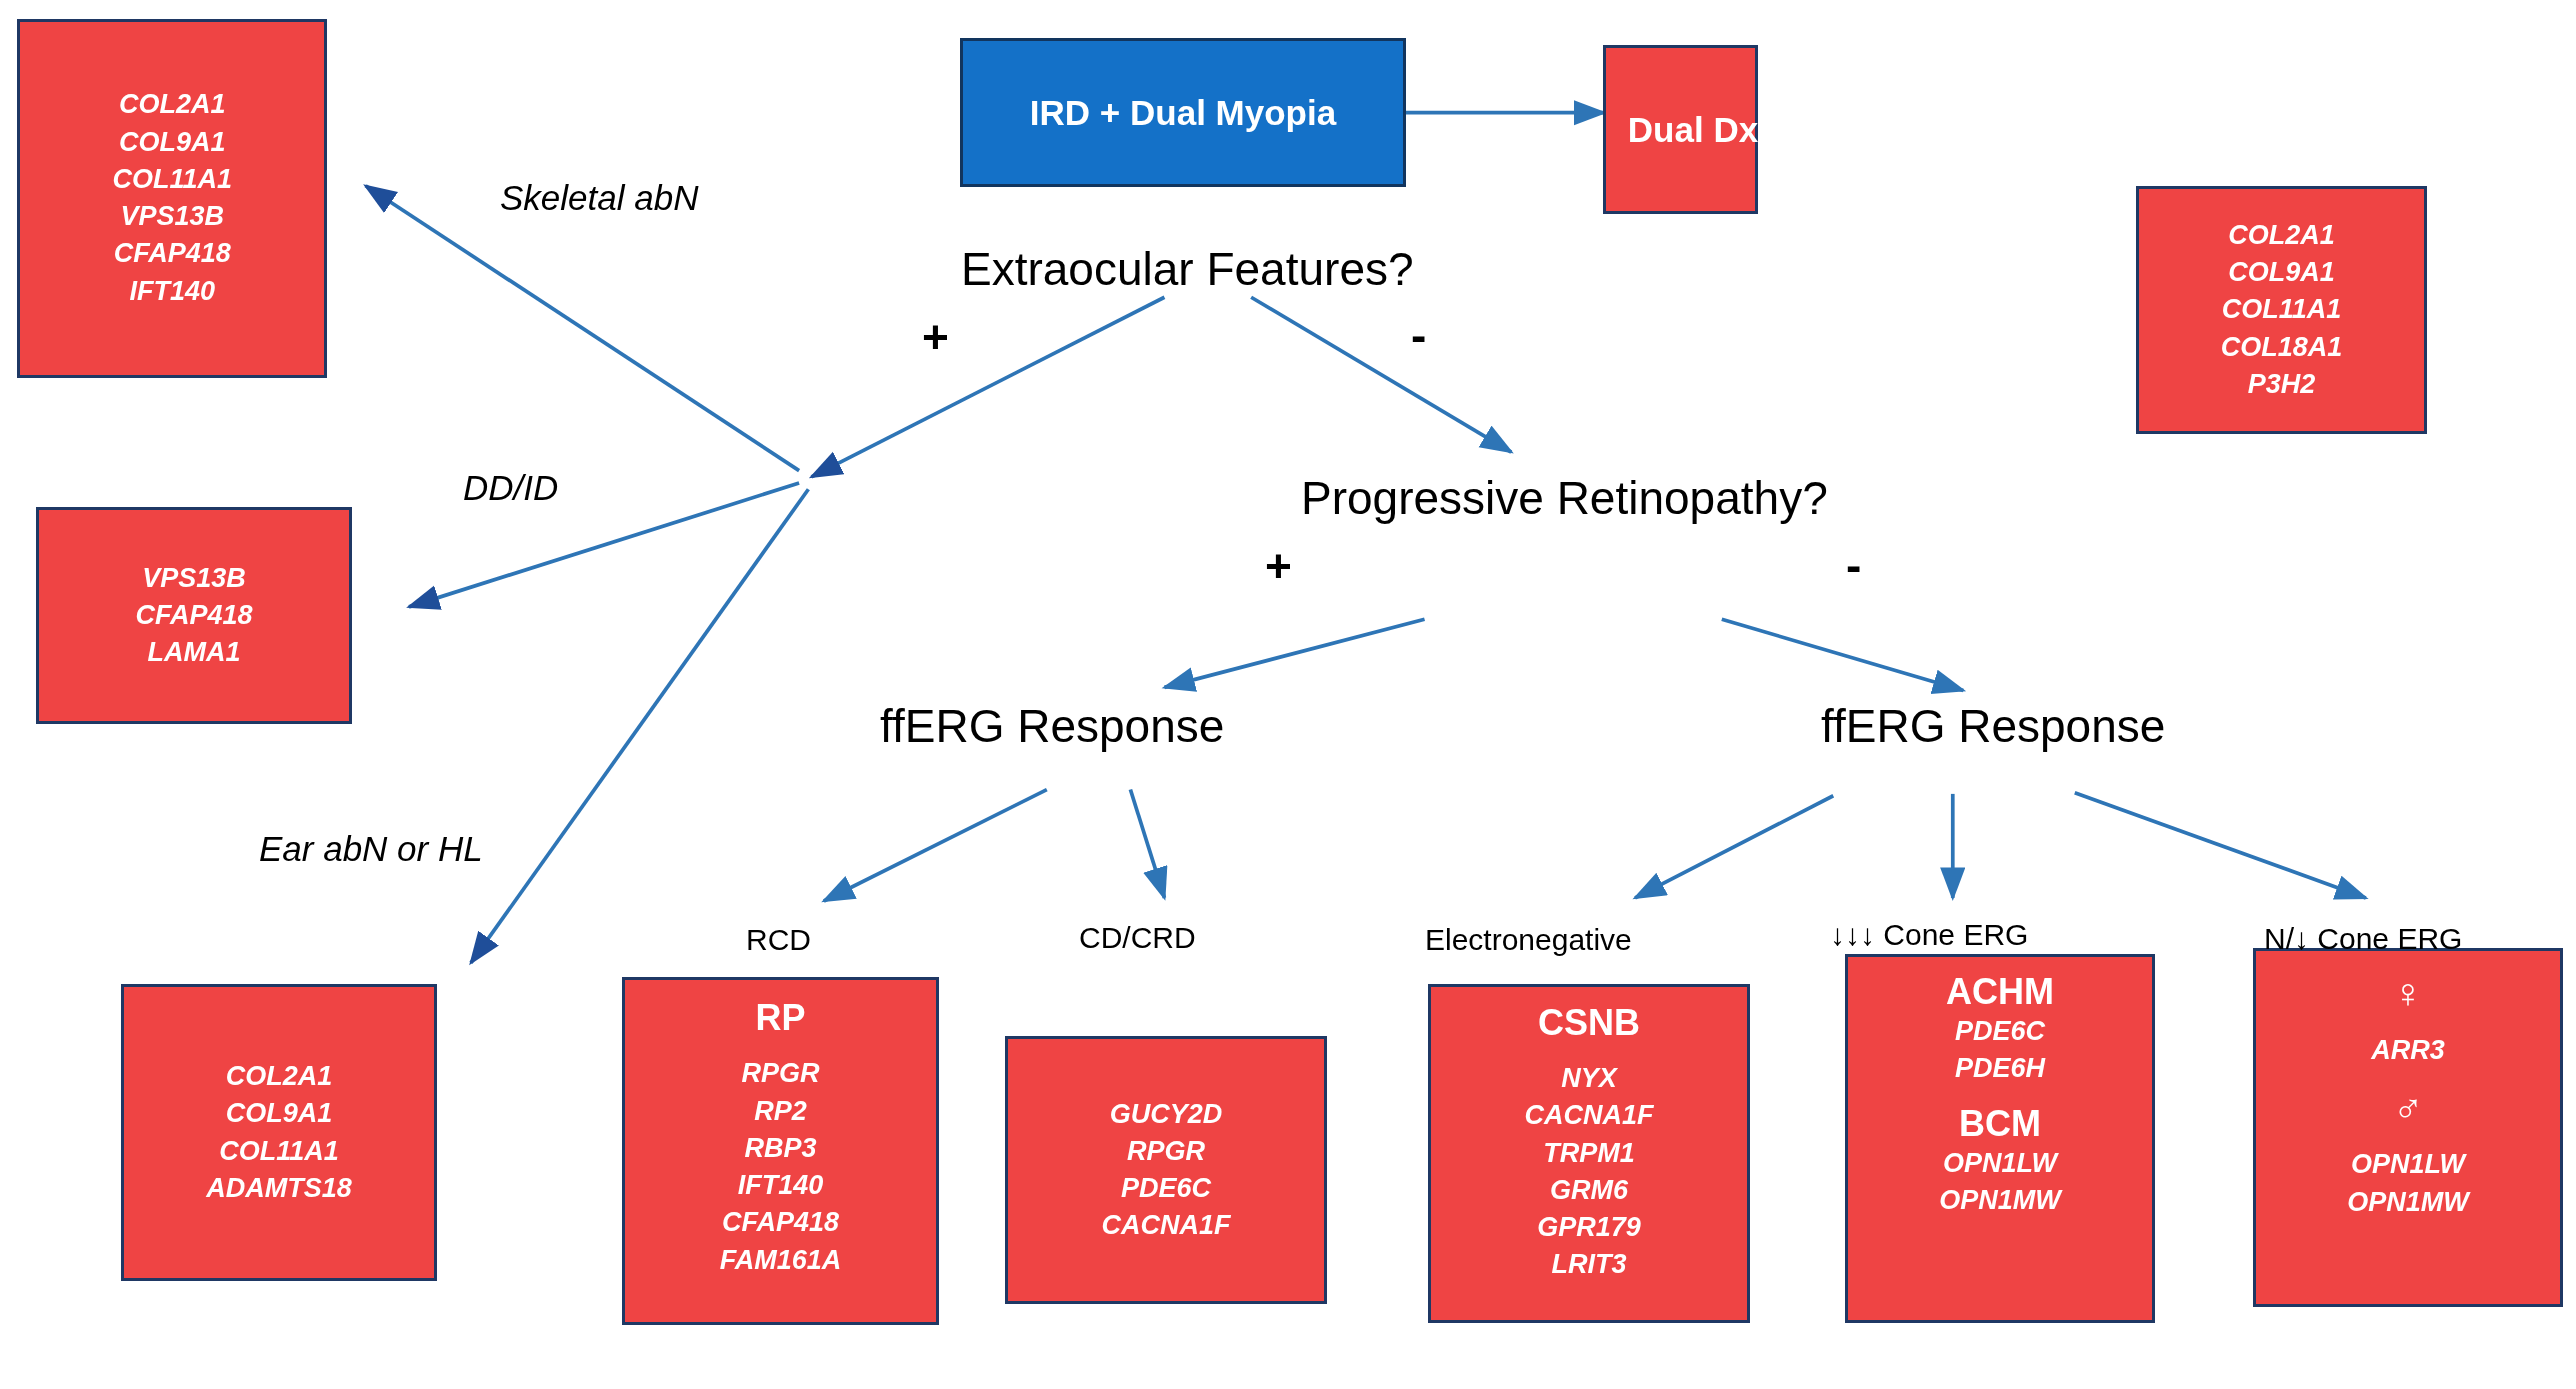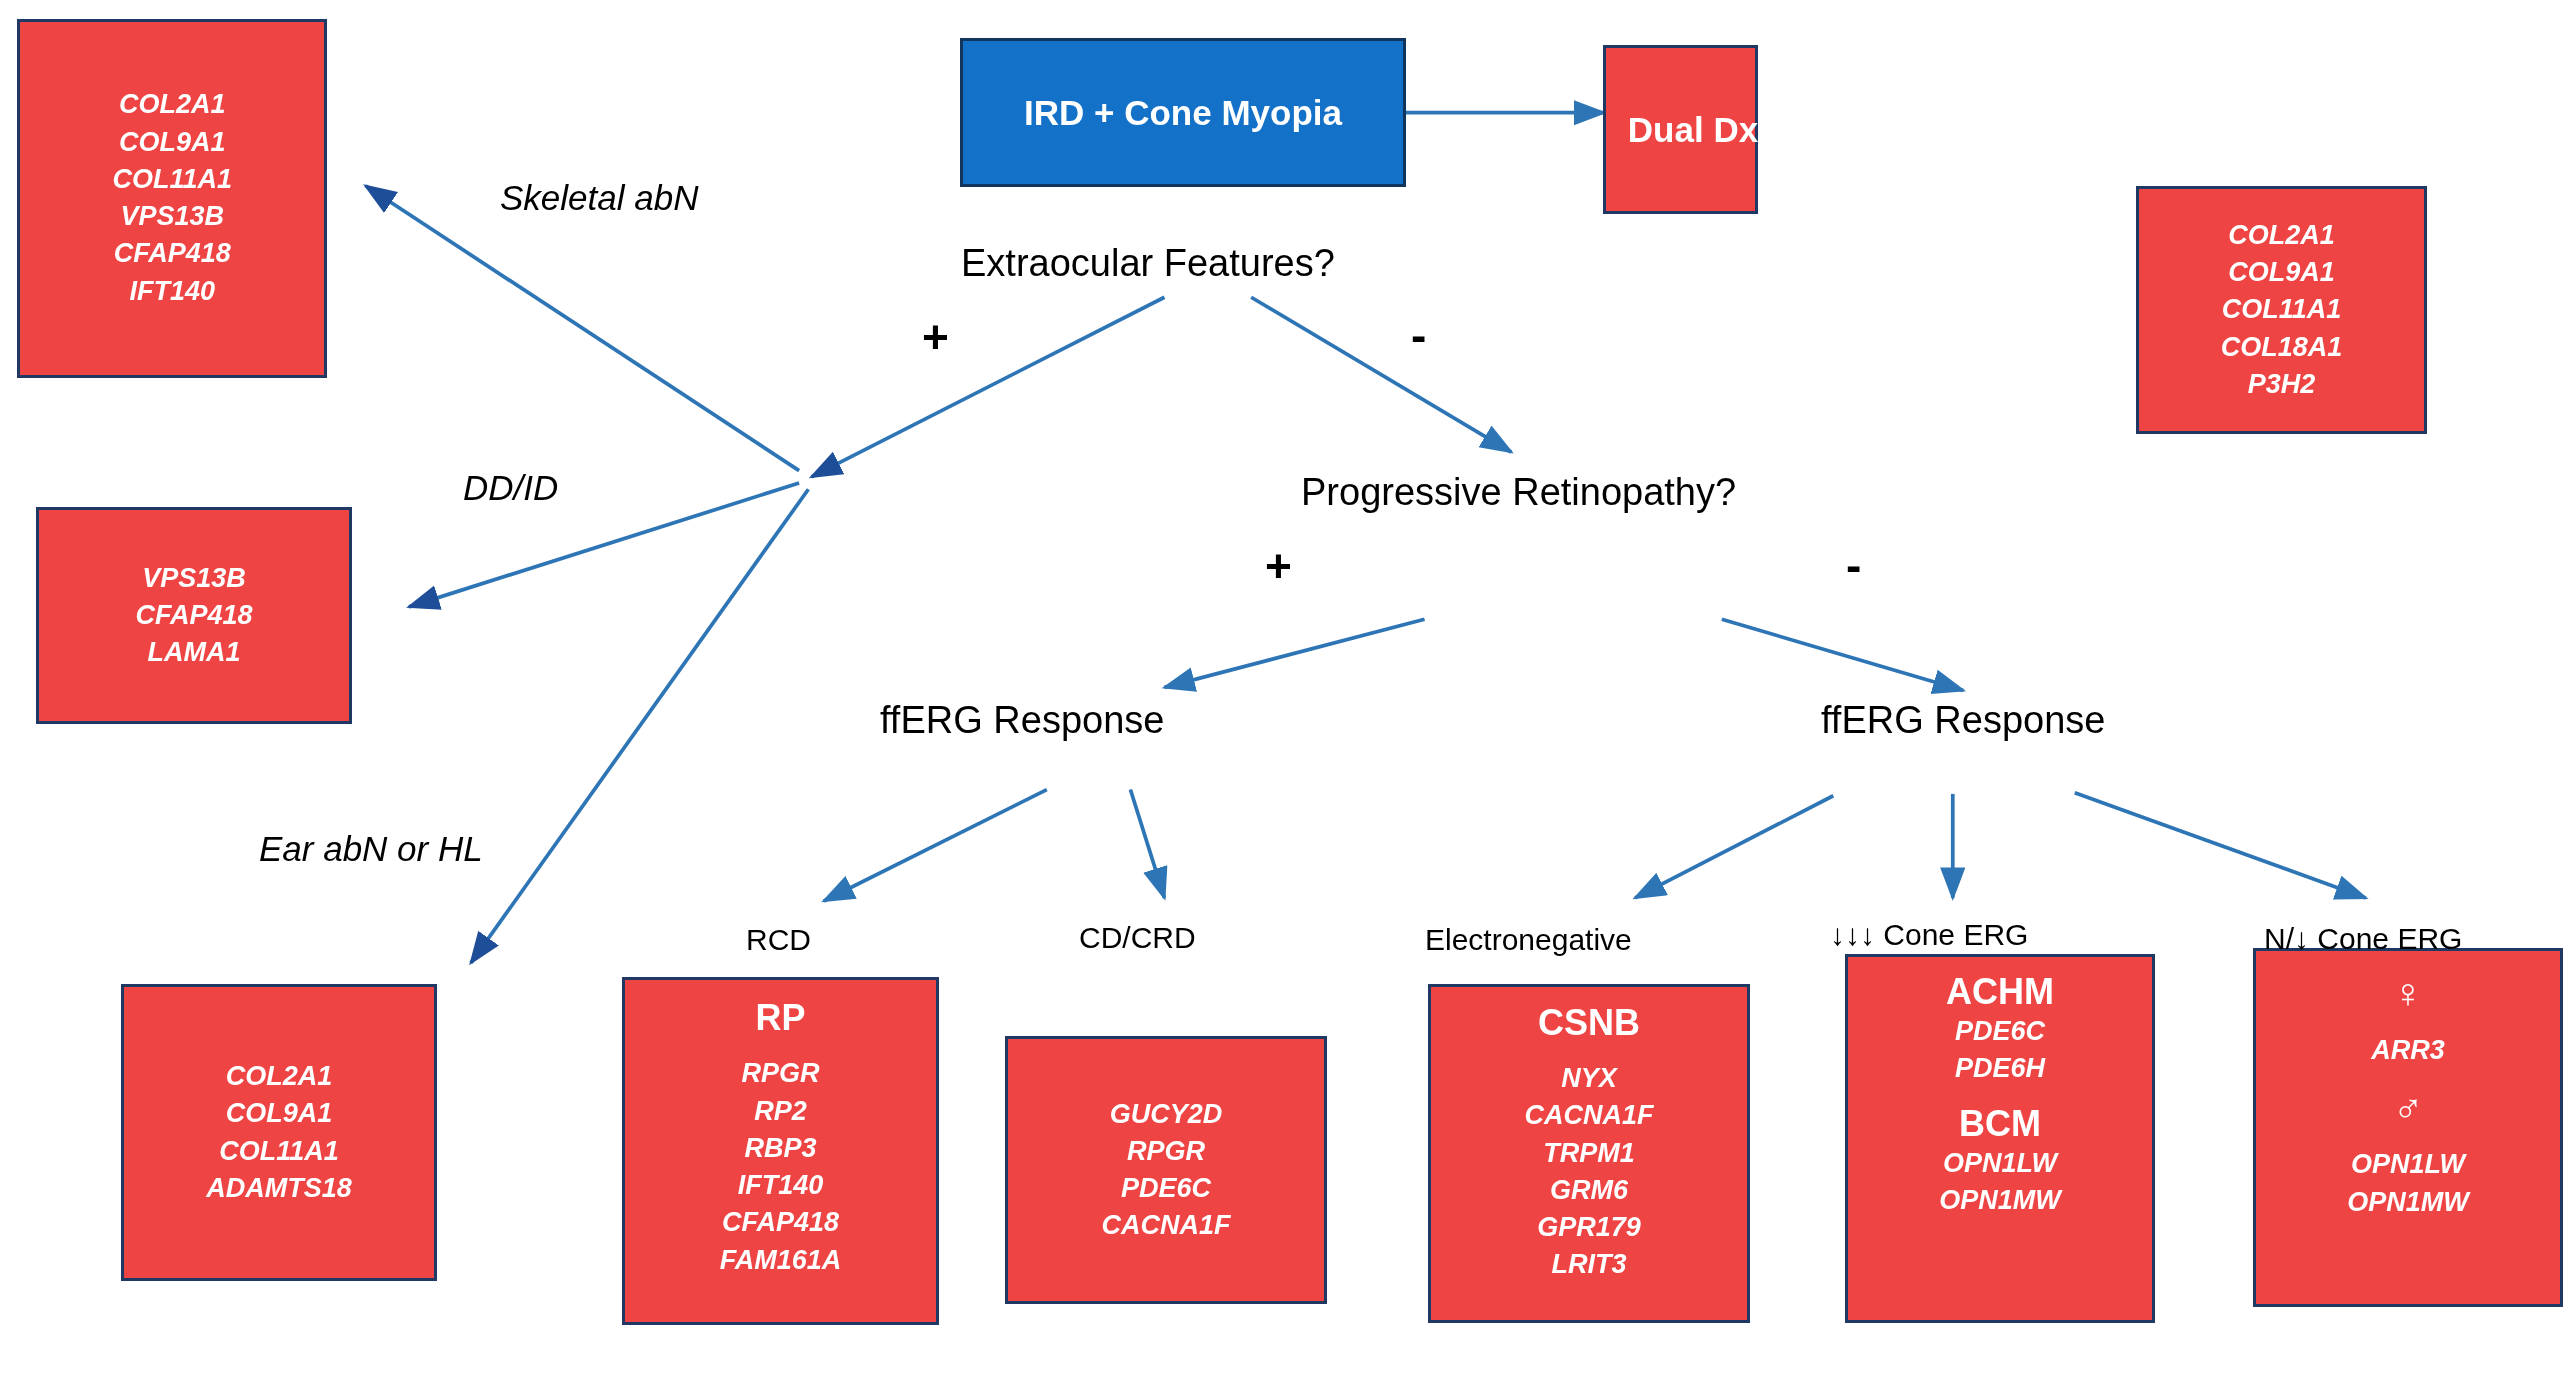--- a/index.html
+++ b/index.html
@@ -10,21 +10,21 @@
   .node{position:absolute;box-sizing:border-box;border:3.1px solid #1F3864;
         background:#ef4444;display:flex;flex-direction:column;
         align-items:center;justify-content:center;}
   .node.dark{background:#1471C8;border-color:#12355E;}
   .gene{color:#ffffff;font-style:italic;font-weight:bold;font-size:27px;line-height:1.38;white-space:nowrap;}
   .dxtitle{color:#ffffff;font-weight:bold;font-size:35px;line-height:1.25;white-space:nowrap;font-style:normal;}
   .boxlabel{color:#ffffff;font-size:36px;font-weight:bold;white-space:nowrap;}
   .sexsym{color:#ffffff;font-size:41px;font-weight:bold;line-height:1.1;}
 
   .txt{position:absolute;color:#000000;white-space:nowrap;}
-  .decision{font-size:38px;}
+  .decision{font-size:46px;}
   .edgelab{font-size:35px;font-style:italic;}
   .sign{font-size:46px;font-weight:bold;}
   .branchlab{font-size:30px;}
   .headline{font-size:38px;text-align:center;line-height:1.25;white-space:pre;}
   .spacer{height:16px;}
 </style>
 </head>
 <body>
 
 <div id="stage">
@@ -49,21 +49,21 @@
       <line x1="2780" y1="1000" x2="3170" y2="1115" marker-end="url(#ah)"></line>
       <line x1="1690" y1="1275" x2="1330" y2="1455" marker-end="url(#ah)"></line>
       <line x1="1825" y1="1275" x2="1880" y2="1450" marker-end="url(#ah)"></line>
       <line x1="2960" y1="1285" x2="2640" y2="1450" marker-end="url(#ah)"></line>
       <line x1="3153" y1="1282" x2="3153" y2="1450" marker-end="url(#ah)"></line>
       <line x1="3350" y1="1280" x2="3820" y2="1450" marker-end="url(#ah)"></line>
     </g>
   </svg>
 
   <div class="node dark" style="left:960px;top:38px;width:446px;height:149px;">
-    <div class="dxtitle">IRD + Cone Myopia</div>
+    <div class="dxtitle">IRD + Dual Myopia</div>
   </div>
 
   <div class="node" style="left:1603px;top:45px;width:155px;height:169px;padding-left:25px;">
     <div class="dxtitle">Dual Dx</div>
   </div>
 
 
   <div class="node" style="left:2136px;top:186px;width:291px;height:248px;">
     <div class="gene">COL2A1</div>
     <div class="gene">COL9A1</div>

